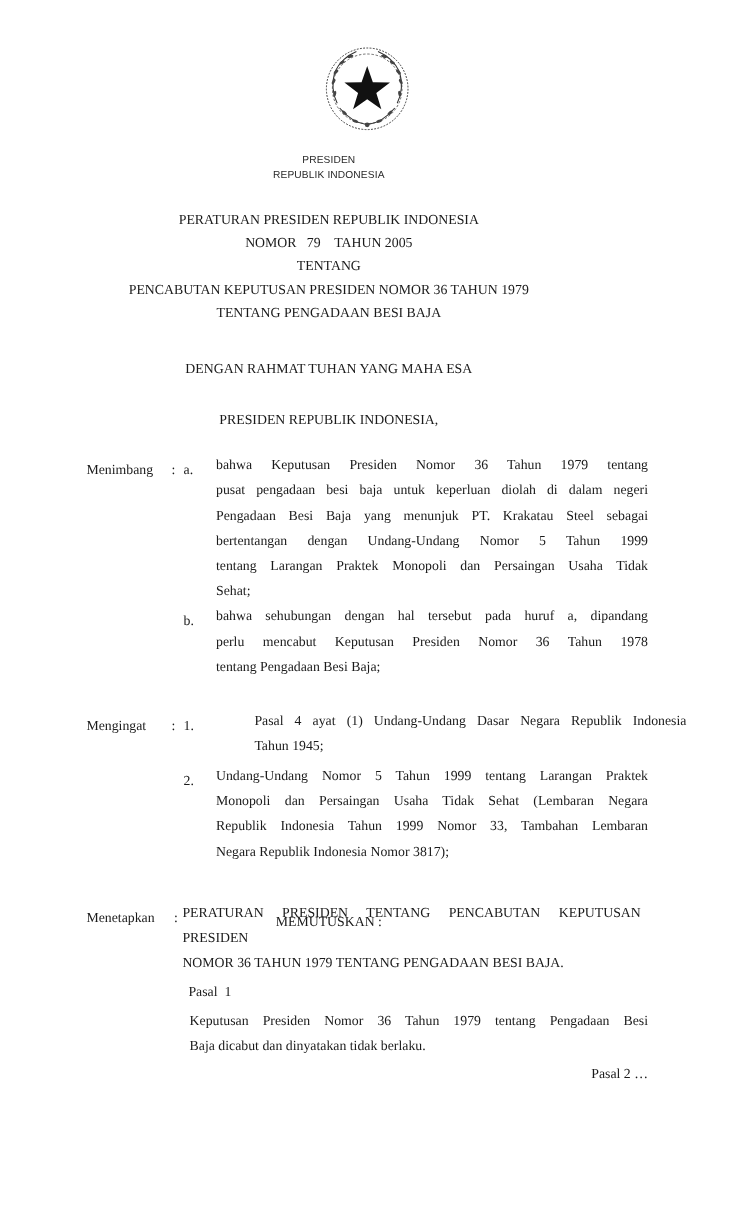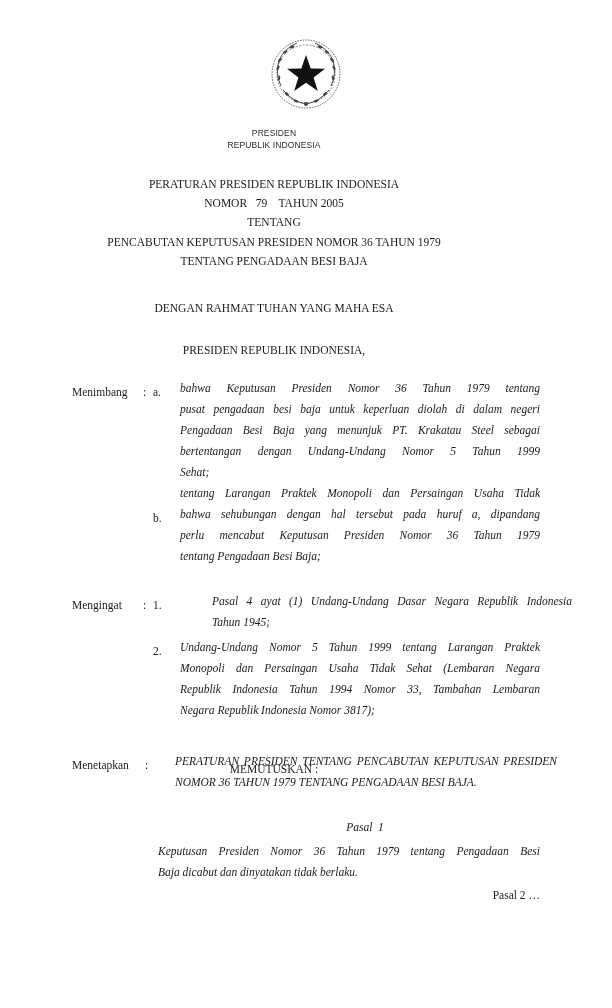--- a/index.html
+++ b/index.html
@@ -3,21 +3,21 @@
 <meta charset="utf-8">
 <style>
   html, body { margin: 0; padding: 0; background: #ffffff; }
   body { width: 612px; height: 1008px; position: relative; overflow: hidden;
          font-family: "Liberation Serif", "DejaVu Serif", serif; color: #1a1a1a; }
   .abs { position: absolute; }
   .center { position: absolute; left: 0; width: 548px; text-align: center; }
   .t { font-size: 11.5px; line-height: 14px; white-space: nowrap; }
   .small-caps-sans { font-family: "Liberation Sans", "DejaVu Sans", sans-serif; font-size: 8.5px; letter-spacing: 0.1px; color: #2a2a2a; }
   .justify { text-align: justify; text-align-last: left; font-size: 11.5px; line-height: 21px; }
-  .justify span.line { display: block; text-align: justify; text-align-last: justify; font-style: italic; }
+  .justify span.line { display: block; text-align: justify; text-align-last: justify; }
   .justify span.line.last { text-align-last: left; }
   .label { font-size: 11.5px; line-height: 14px; white-space: nowrap; }
 </style>
 </head>
 <body>
 
 <div class="abs" style="left:269px; top:38px; width:74px; height:74px;">
   <svg width="74" height="74" viewBox="0 0 74 74">
     <circle cx="37" cy="36" r="34" fill="none" stroke="#333" stroke-width="0.8" stroke-dasharray="1.5 1.2"></circle>
     <circle cx="37" cy="36" r="29" fill="none" stroke="#333" stroke-width="0.6" stroke-dasharray="2 1.5"></circle>
@@ -60,55 +60,55 @@
 <div class="center t" style="top:343px;">PRESIDEN REPUBLIK INDONESIA,</div>
 
 <div class="abs label" style="left:72px; top:385px;">Menimbang</div>
 <div class="abs label" style="left:143px; top:385px;">:</div>
 <div class="abs label" style="left:153px; top:385px;">a.</div>
 <div class="abs justify" style="left:180px; top:378px; width:360px;">
   <span class="line">bahwa Keputusan Presiden Nomor 36 Tahun 1979 tentang</span>
   <span class="line">pusat pengadaan besi baja untuk keperluan diolah di dalam negeri</span>
   <span class="line">Pengadaan Besi Baja yang menunjuk PT. Krakatau Steel sebagai</span>
   <span class="line">bertentangan dengan Undang-Undang Nomor 5 Tahun 1999</span>
+  <span class="line">tentang Larangan Praktek Monopoli dan Persaingan Usaha Tidak</span>
   <span class="line last">Sehat;</span>
-  <span class="line">tentang Larangan Praktek Monopoli dan Persaingan Usaha Tidak</span>
 </div>
 
 <div class="abs label" style="left:153px; top:511px;">b.</div>
 <div class="abs justify" style="left:180px; top:504px; width:360px;">
   <span class="line">bahwa sehubungan dengan hal tersebut pada huruf a, dipandang</span>
-  <span class="line">perlu mencabut Keputusan Presiden Nomor 36 Tahun 1979</span>
+  <span class="line">perlu mencabut Keputusan Presiden Nomor 36 Tahun 1978</span>
   <span class="line last">tentang Pengadaan Besi Baja;</span>
 </div>
 
 <div class="abs label" style="left:72px; top:598px;">Mengingat</div>
 <div class="abs label" style="left:143px; top:598px;">:</div>
 <div class="abs label" style="left:153px; top:598px;">1.</div>
 <div class="abs justify" style="left:180px; top:591px; width:360px;margin-left:32px;">
   <span class="line">Pasal 4 ayat (1) Undang-Undang Dasar Negara Republik Indonesia</span>
   <span class="line last">Tahun 1945;</span>
 </div>
 
 <div class="abs label" style="left:153px; top:644px;">2.</div>
 <div class="abs justify" style="left:180px; top:637px; width:360px;">
   <span class="line">Undang-Undang Nomor 5 Tahun 1999 tentang Larangan Praktek</span>
   <span class="line">Monopoli dan Persaingan Usaha Tidak Sehat (Lembaran Negara</span>
-  <span class="line">Republik Indonesia Tahun 1994 Nomor 33, Tambahan Lembaran</span>
+  <span class="line">Republik Indonesia Tahun 1999 Nomor 33, Tambahan Lembaran</span>
   <span class="line last">Negara Republik Indonesia Nomor 3817);</span>
 </div>
 
 <div class="center t" style="top:762px; left:0;">MEMUTUSKAN :</div>
 
 <div class="abs label" style="left:72px; top:758px;">Menetapkan</div>
 <div class="abs label" style="left:145px; top:758px;">:</div>
-<div class="abs justify" style="left:175px; top:751px; width:382px;">
+<div class="abs justify" style="left:152px; top:751px; width:382px;">
   <span class="line">PERATURAN PRESIDEN TENTANG PENCABUTAN KEPUTUSAN PRESIDEN</span>
   <span class="line last">NOMOR 36 TAHUN 1979 TENTANG PENGADAAN BESI BAJA.</span>
 </div>
 
-<div class="abs t" style="left:174px; width:382px; text-align:center; top:820px; white-space:pre;font-style:italic;">Pasal  1</div>
+<div class="abs t" style="left:157px; width:382px; top:820px; white-space:pre;">Pasal  1</div>
 <div class="abs justify" style="left:158px; top:841px; width:382px;">
   <span class="line">Keputusan Presiden Nomor 36 Tahun 1979 tentang Pengadaan Besi</span>
   <span class="line last">Baja dicabut dan dinyatakan tidak berlaku.</span>
 </div>
 
 <div class="abs t" style="left:158px; width:382px; text-align:right; top:888px;">Pasal 2 …</div>
 
 </body></html>

